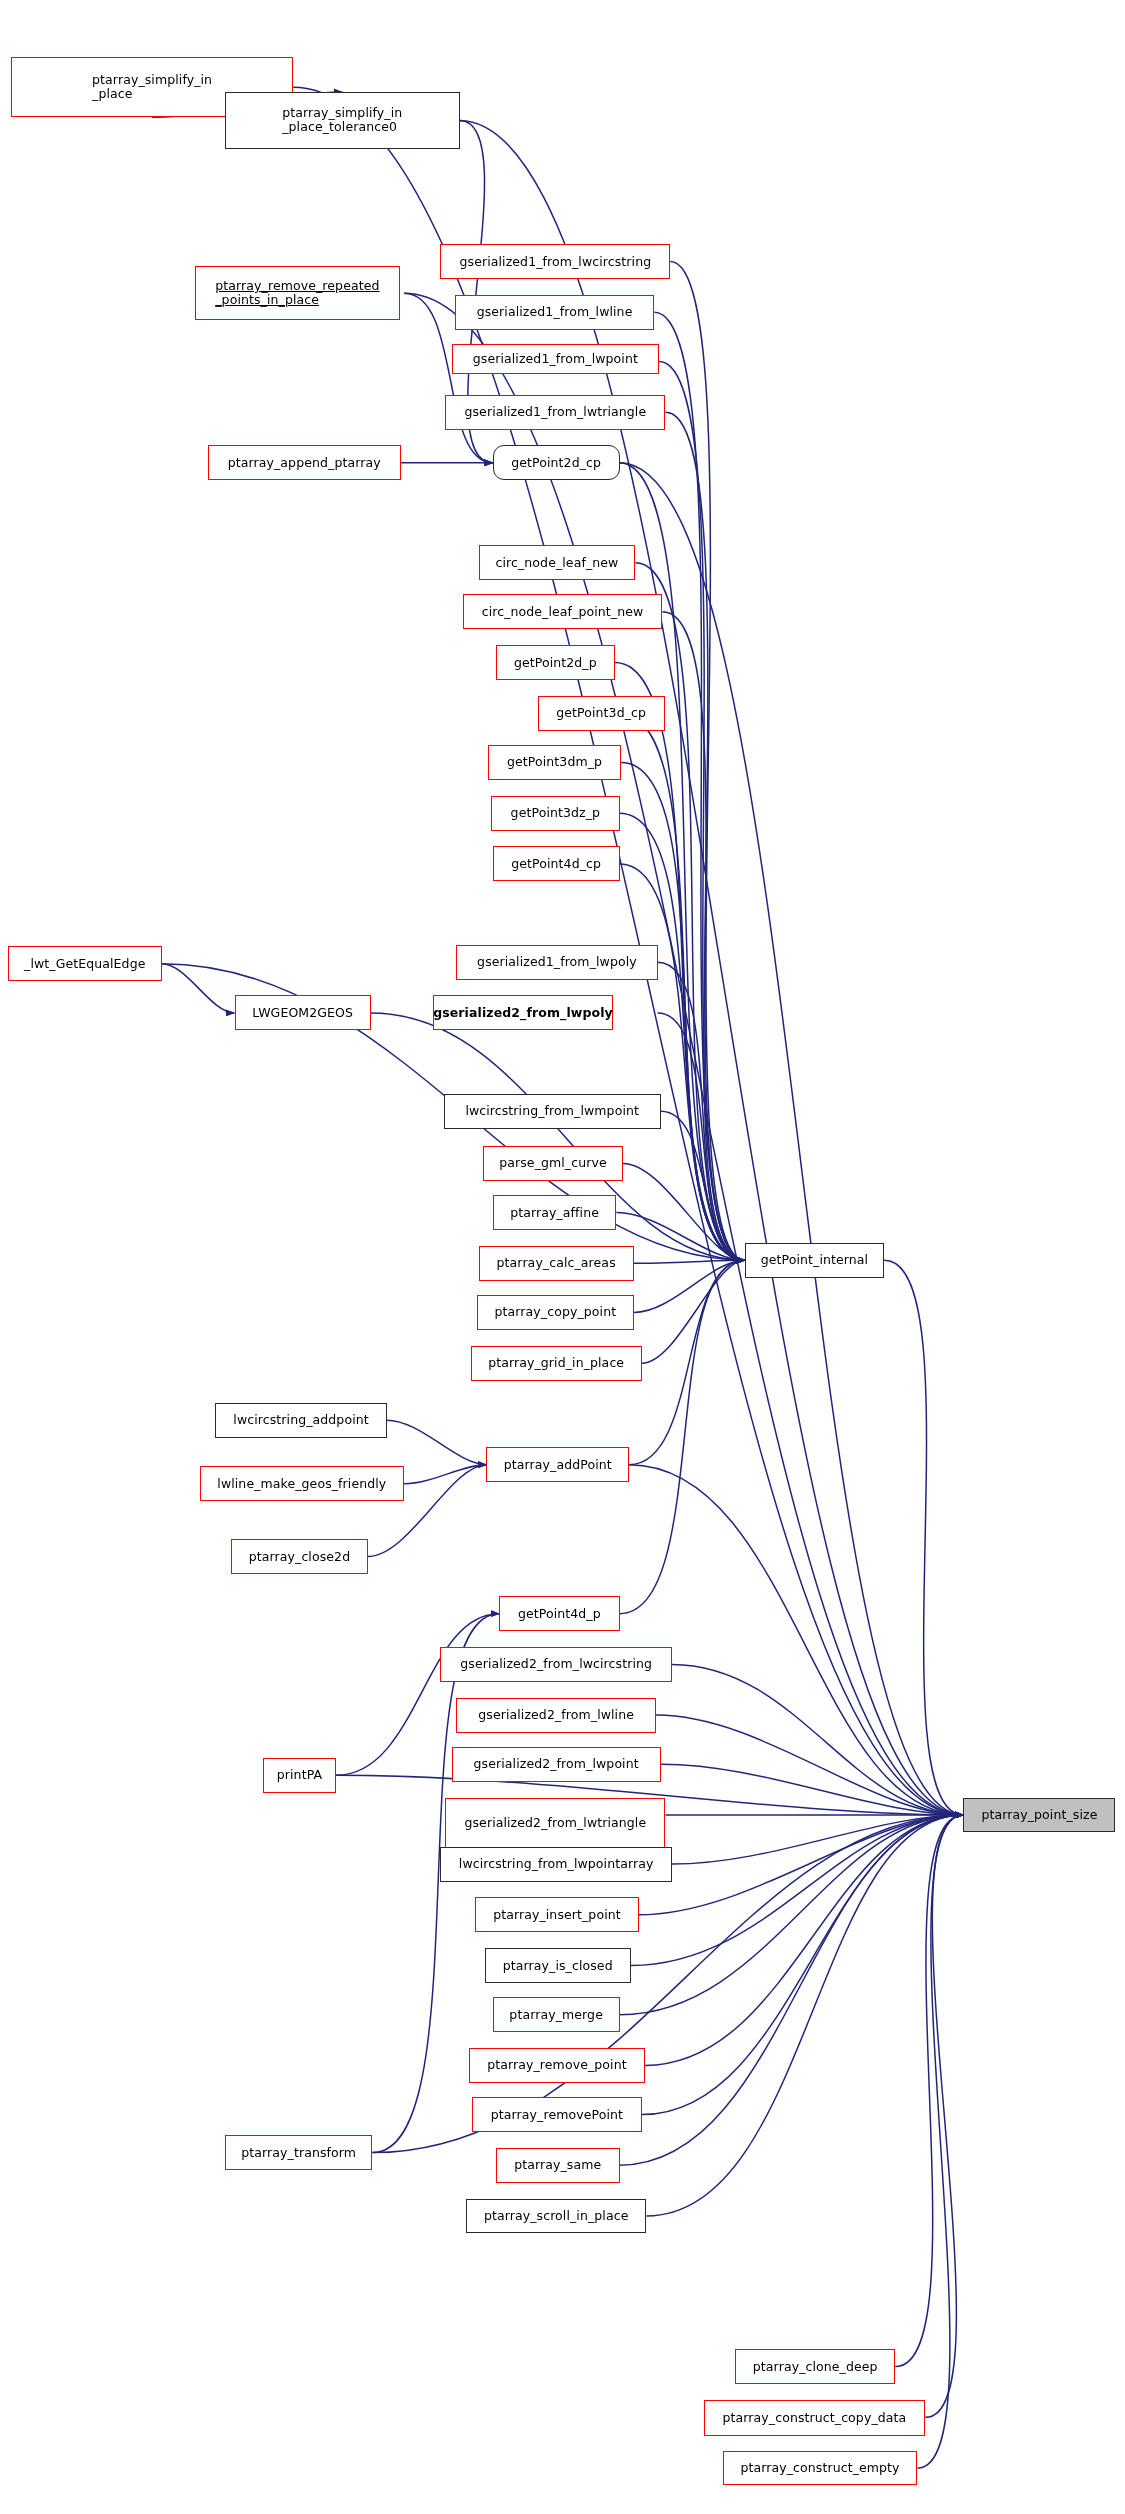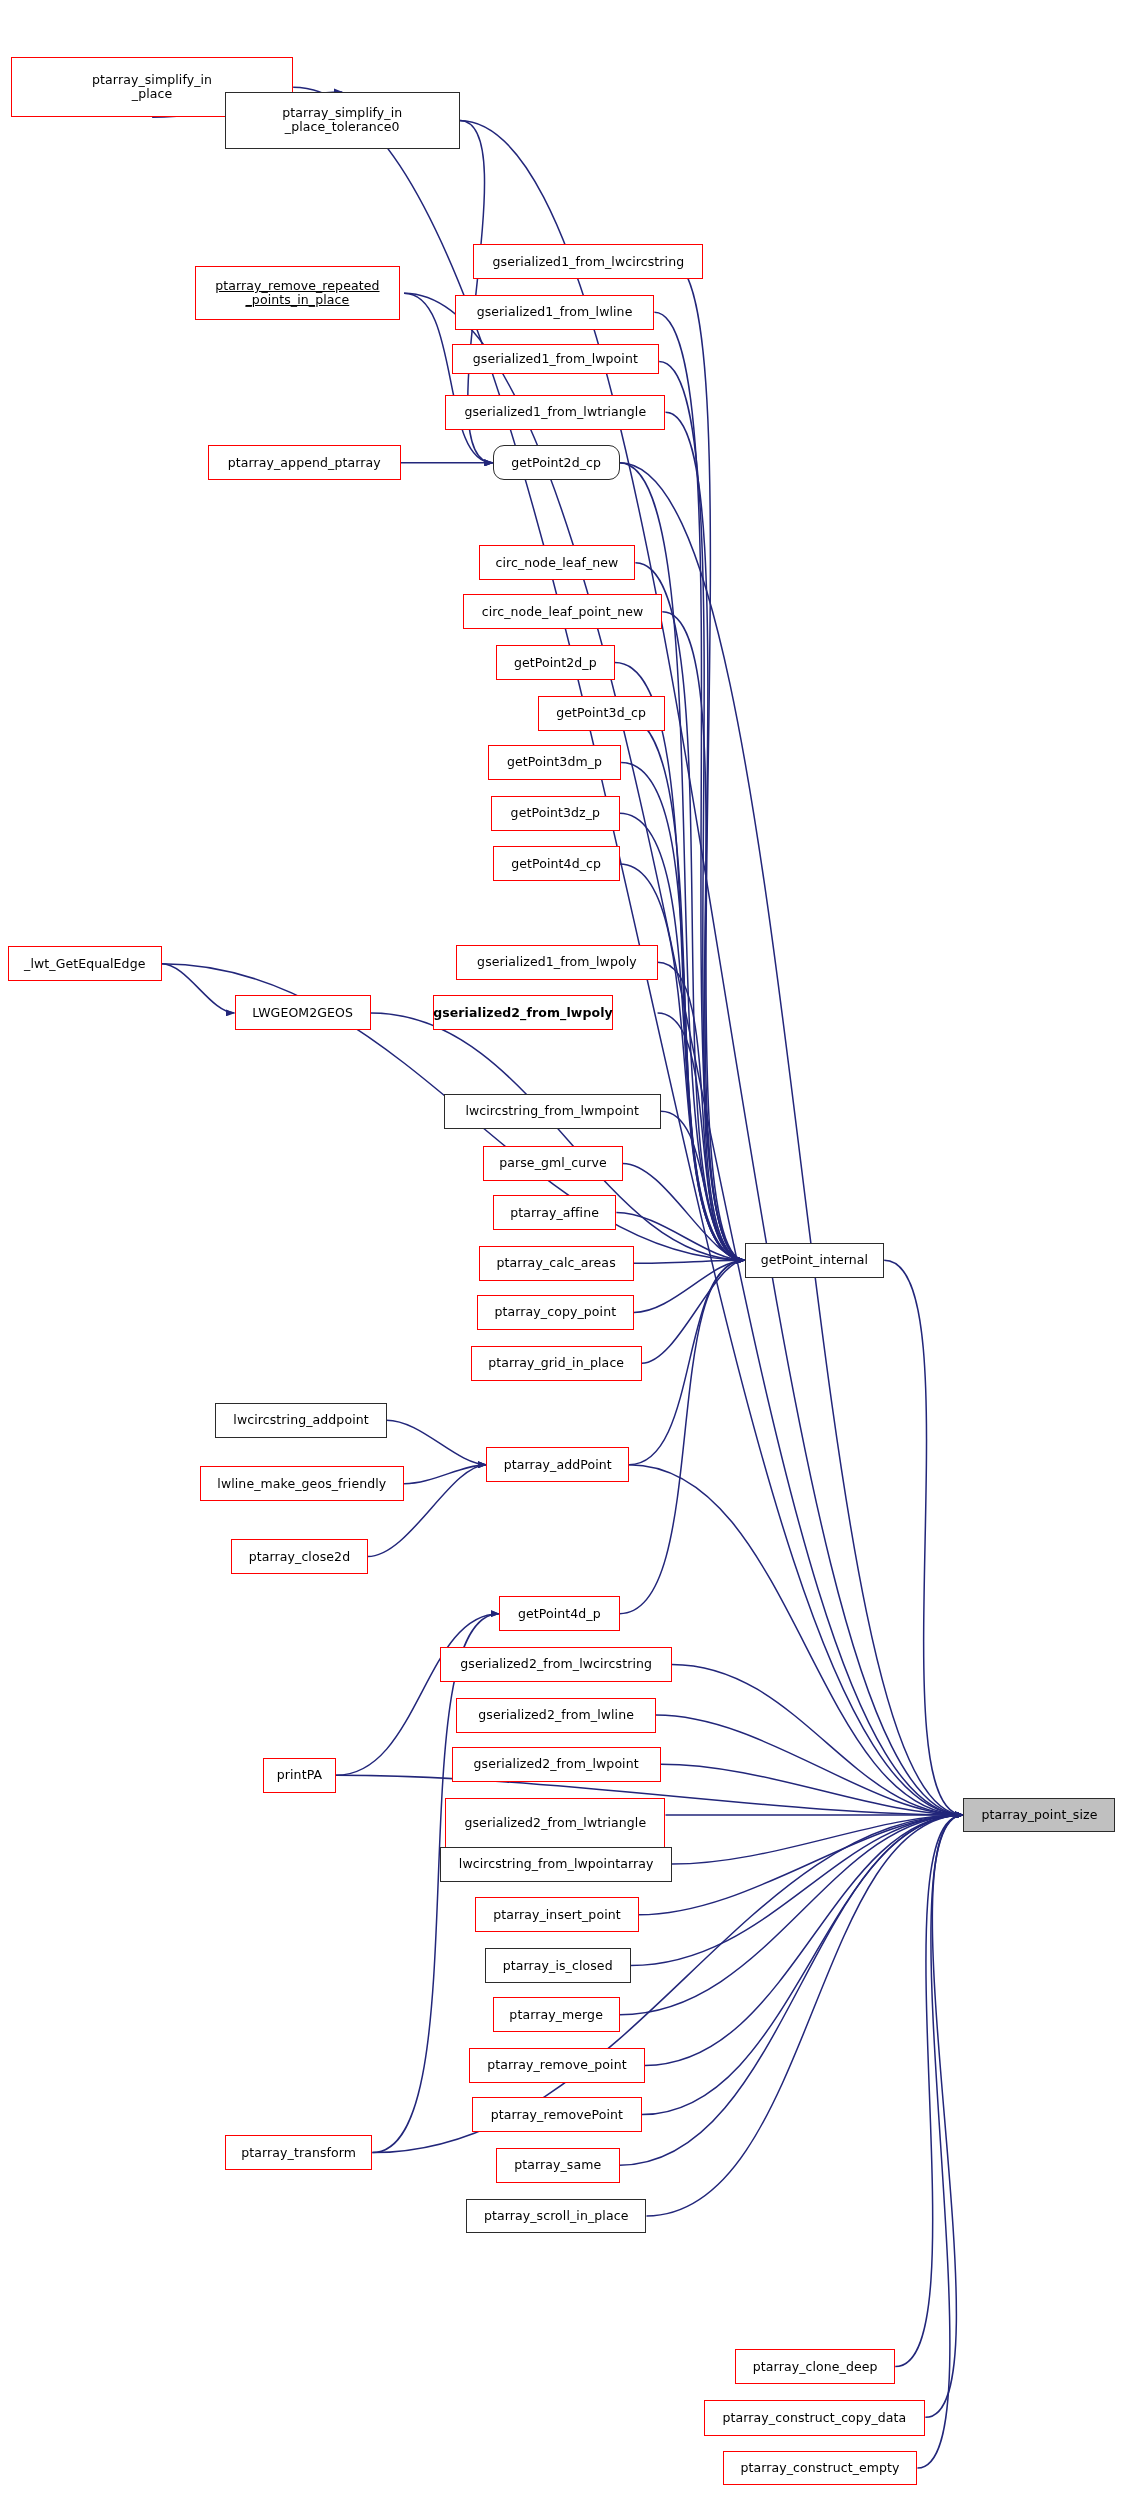--- a/index.html
+++ b/index.html
@@ -16,21 +16,21 @@
     left:0; top:0;
     width:1125px; height:2514px;
     pointer-events:none;
   }
   .node{
     position:absolute;
     box-sizing:border-box;
     display:flex;
     align-items:center;
     justify-content:center;
-    text-align:center;
+    text-align:left;
     background:#ffffff;
     border:1px solid #ff0000;
     color:#000000;
     font-size:12.5px;
     line-height:1.12;
     white-space:pre-line;
     letter-spacing:0.1px;
     padding:0 3px;
   }
   .node.black{ border-color:#2b2b2b; }
@@ -106,21 +106,21 @@
         <path d="M917.4295774647888,2468.0315258511982 C1006.4295774647888,2468.0315258511982 874.3802816901409,1814.9621689785624 963.3802816901409,1814.9621689785624" marker-end="url(#ah)"></path>
       </g>
   </svg>
   <div id="nodes">
       <div class="node" style="left: 11.0915px; top: 57.0643px; width: 282.042px; height: 60.2346px;">ptarray_simplify_in
 _place</div>
       <div class="node black" style="left: 225px; top: 91.9369px; width: 234.507px; height: 57.0643px;">ptarray_simplify_in
 _place_tolerance0</div>
       <div class="node" style="left: 194.894px; top: 266.3px; width: 205px; height: 53.8941px; text-decoration: underline;">ptarray_remove_repeated
 _points_in_place</div>
-      <div class="node" style="left: 440.493px; top: 244.108px; width: 229.754px; height: 34.8726px; margin-left: 33px;">gserialized1_from_lwcircstring</div>
+      <div class="node" style="left: 440.493px; top: 244.108px; width: 229.754px; height: 34.8726px;">gserialized1_from_lwcircstring</div>
       <div class="node" style="left: 454.754px; top: 294.832px; width: 199.648px; height: 34.8726px;">gserialized1_from_lwline</div>
       <div class="node" style="left: 451.585px; top: 343.971px; width: 207.57px; height: 30px;">gserialized1_from_lwpoint</div>
       <div class="node" style="left: 445.246px; top: 394.695px; width: 220.246px; height: 34.8726px;">gserialized1_from_lwtriangle</div>
       <div class="node" style="left: 207.57px; top: 445.419px; width: 193.31px; height: 34.8726px;">ptarray_append_ptarray</div>
       <div class="node black" style="left: 492.782px; top: 445.419px; width: 126.761px; height: 34.8726px; border-radius: 11px;">getPoint2d_cp</div>
       <div class="node" style="left: 478.521px; top: 545.281px; width: 156.866px; height: 34.8726px;">circ_node_leaf_new</div>
       <div class="node" style="left: 462.676px; top: 594.42px; width: 199.648px; height: 34.8726px;">circ_node_leaf_point_new</div>
       <div class="node" style="left: 495.951px; top: 645.144px; width: 118.838px; height: 34.8726px;">getPoint2d_p</div>
       <div class="node" style="left: 492.782px; top: 695.868px; width: 126.761px; height: 34.8726px; margin-left: 45px;">getPoint3d_cp</div>
       <div class="node" style="left: 488.028px; top: 745.006px; width: 133.099px; height: 34.8726px;">getPoint3dm_p</div>

